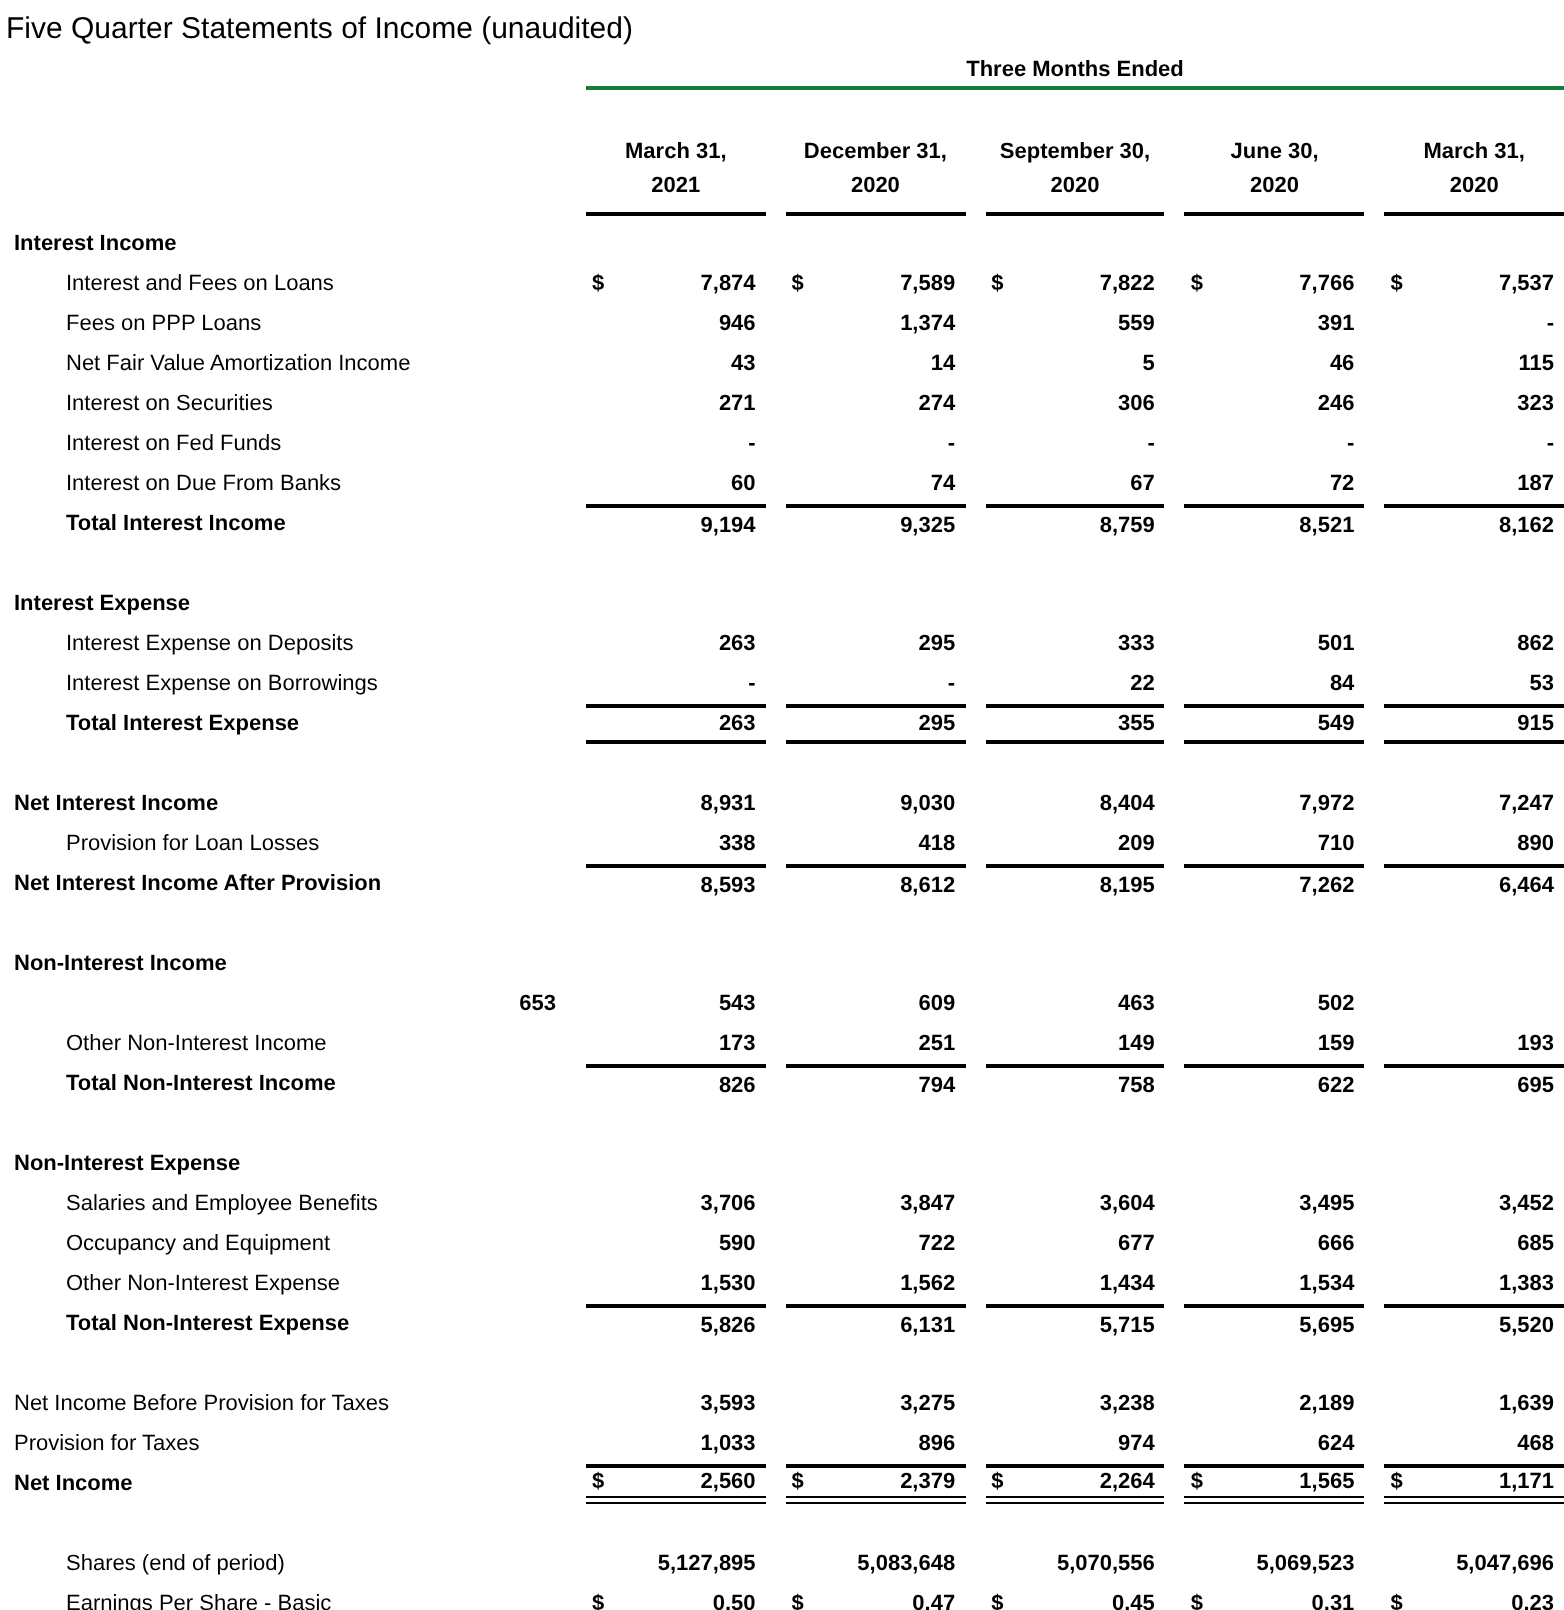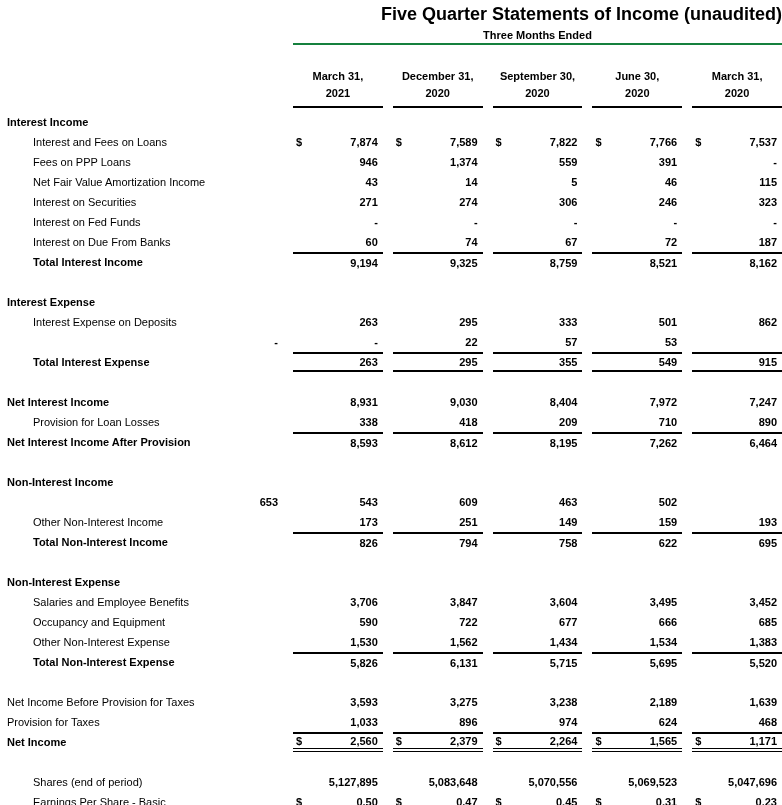--- a/index.html
+++ b/index.html
@@ -6,21 +6,21 @@
   html, body { background: #ffffff; }
   .sheet {
     width: 782px; height: 805px;
     background: #ffffff; color: #000000;
     font-family: "Liberation Sans", sans-serif;
     font-size: 11px;
     padding: 6px 0 0 3px;
     overflow: hidden;
     position: relative;
   }
-  .title    { font-size: 18px; font-weight: 700; line-height: 17px; white-space: nowrap; text-align: right; }
+  .title    { font-size: 15px; font-weight: 400; line-height: 17px; white-space: nowrap; }
   .subtitle { font-size: 12px;   font-weight: 700; font-style: italic; line-height: 17px; white-space: nowrap; }
 
   .grid-row {
     display: grid;
     grid-template-columns: 280px repeat(5, 1fr);
     column-gap: 10px;
     width: 779px;
   }
   .ghead-row { margin-top: 6px; height: 16px; }
   .ghead {
@@ -285,35 +285,36 @@
         <div class="num">
           <span class="cur"></span>
           <span class="val">501</span>
         </div>
         <div class="num">
           <span class="cur"></span>
           <span class="val">862</span>
         </div>
       </div>
       <div class="grid-row row">
+        <div class="lbl ind">Interest Expense on Borrowings</div>
         <div class="num">
           <span class="cur"></span>
           <span class="val">-</span>
         </div>
         <div class="num">
           <span class="cur"></span>
           <span class="val">-</span>
         </div>
         <div class="num">
           <span class="cur"></span>
           <span class="val">22</span>
         </div>
         <div class="num">
           <span class="cur"></span>
-          <span class="val">57</span>
+          <span class="val">84</span>
         </div>
         <div class="num">
           <span class="cur"></span>
           <span class="val">53</span>
         </div>
       </div>
       <div class="grid-row row rtb">
         <div class="lbl ind b">Total Interest Expense</div>
         <div class="num">
           <span class="cur"></span>

